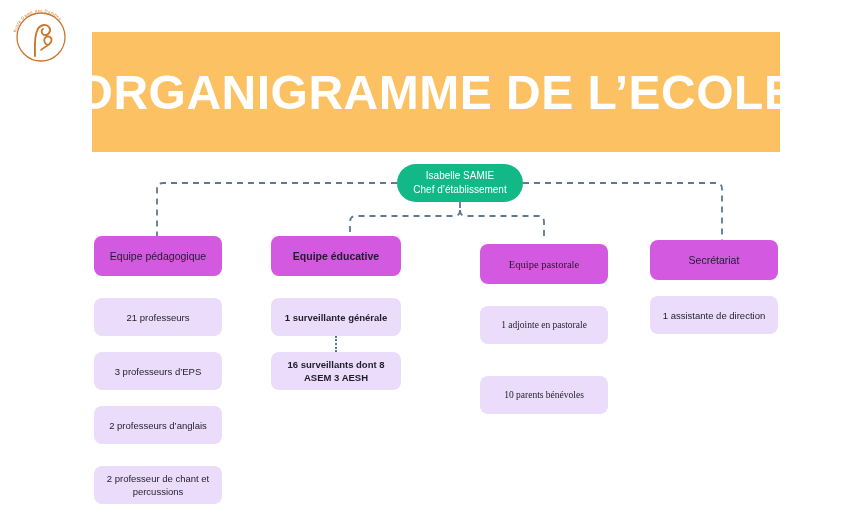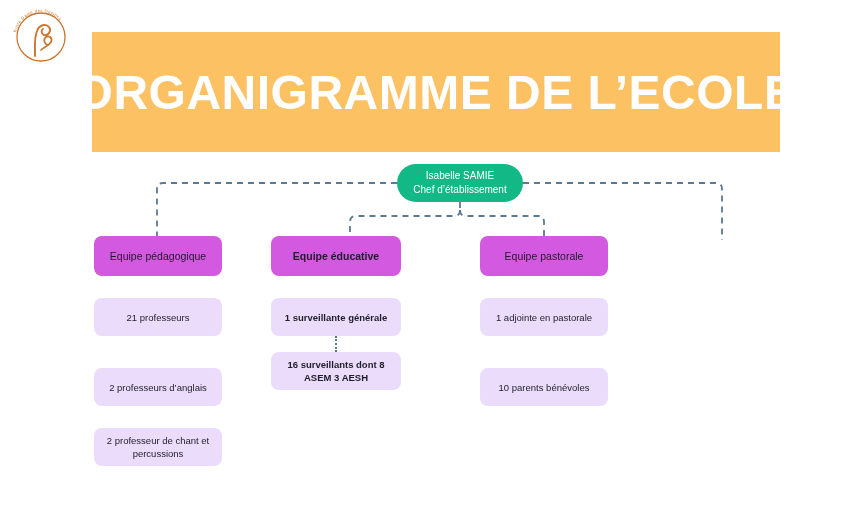--- a/index.html
+++ b/index.html
@@ -109,21 +109,21 @@
     color: #1e1e2a;
     font-size: 9.5px;
     line-height: 13px;
     text-align: center;
     padding: 5px 7px;
   }
 
   
   #col-0 { left: 94px;  top: 236px; width: 128px; }
   #col-1 { left: 271px; top: 236px; width: 130px; font-weight: bold; }
-  #col-2 { left: 480px; top: 236px; width: 128px; }
+  #col-2 { left: 480px; top: 244px; width: 128px; font-family: Liberation Serif, serif; }
   #col-3 { left: 650px; top: 240px; width: 128px; }
 
   .gap-16 { height: 16px; }
   .gap-22 { height: 22px; }
   .gap-32 { height: 32px; }
 
   
   .dot-link {
     height: 16px;
     display: flex;
@@ -177,20 +177,21 @@
   <div class="root-node">
     <div>Isabelle SAMIE</div>
     <div>Chef d’établissement</div>
   </div>
 
   <div class="column" id="col-0">
     <div class="col-head">Equipe pédagogique</div>
     <div class="gap-22"></div>
     <div class="col-item">21 professeurs</div>
     <div class="gap-16"></div>
+    <div class="col-item">3 professeurs d’EPS</div>
     <div class="gap-16"></div>
     <div class="col-item">2 professeurs d’anglais</div>
     <div class="gap-22"></div>
     <div class="col-item">2 professeur de chant et percussions</div>
   </div>
 
   <div class="column" id="col-1">
     <div class="col-head">Equipe éducative</div>
     <div class="gap-22"></div>
     <div class="col-item">1 surveillante générale</div>
@@ -201,14 +202,19 @@
   </div>
 
   <div class="column" id="col-2">
     <div class="col-head">Equipe pastorale</div>
     <div class="gap-22"></div>
     <div class="col-item">1 adjointe en pastorale</div>
     <div class="gap-32"></div>
     <div class="col-item">10 parents bénévoles</div>
   </div>
 
+  <div class="column" id="col-3">
+    <div class="col-head">Secrétariat</div>
+    <div class="gap-16"></div>
+    <div class="col-item">1 assistante de direction</div>
+  </div>
 
 </div>
 
 </body></html>

